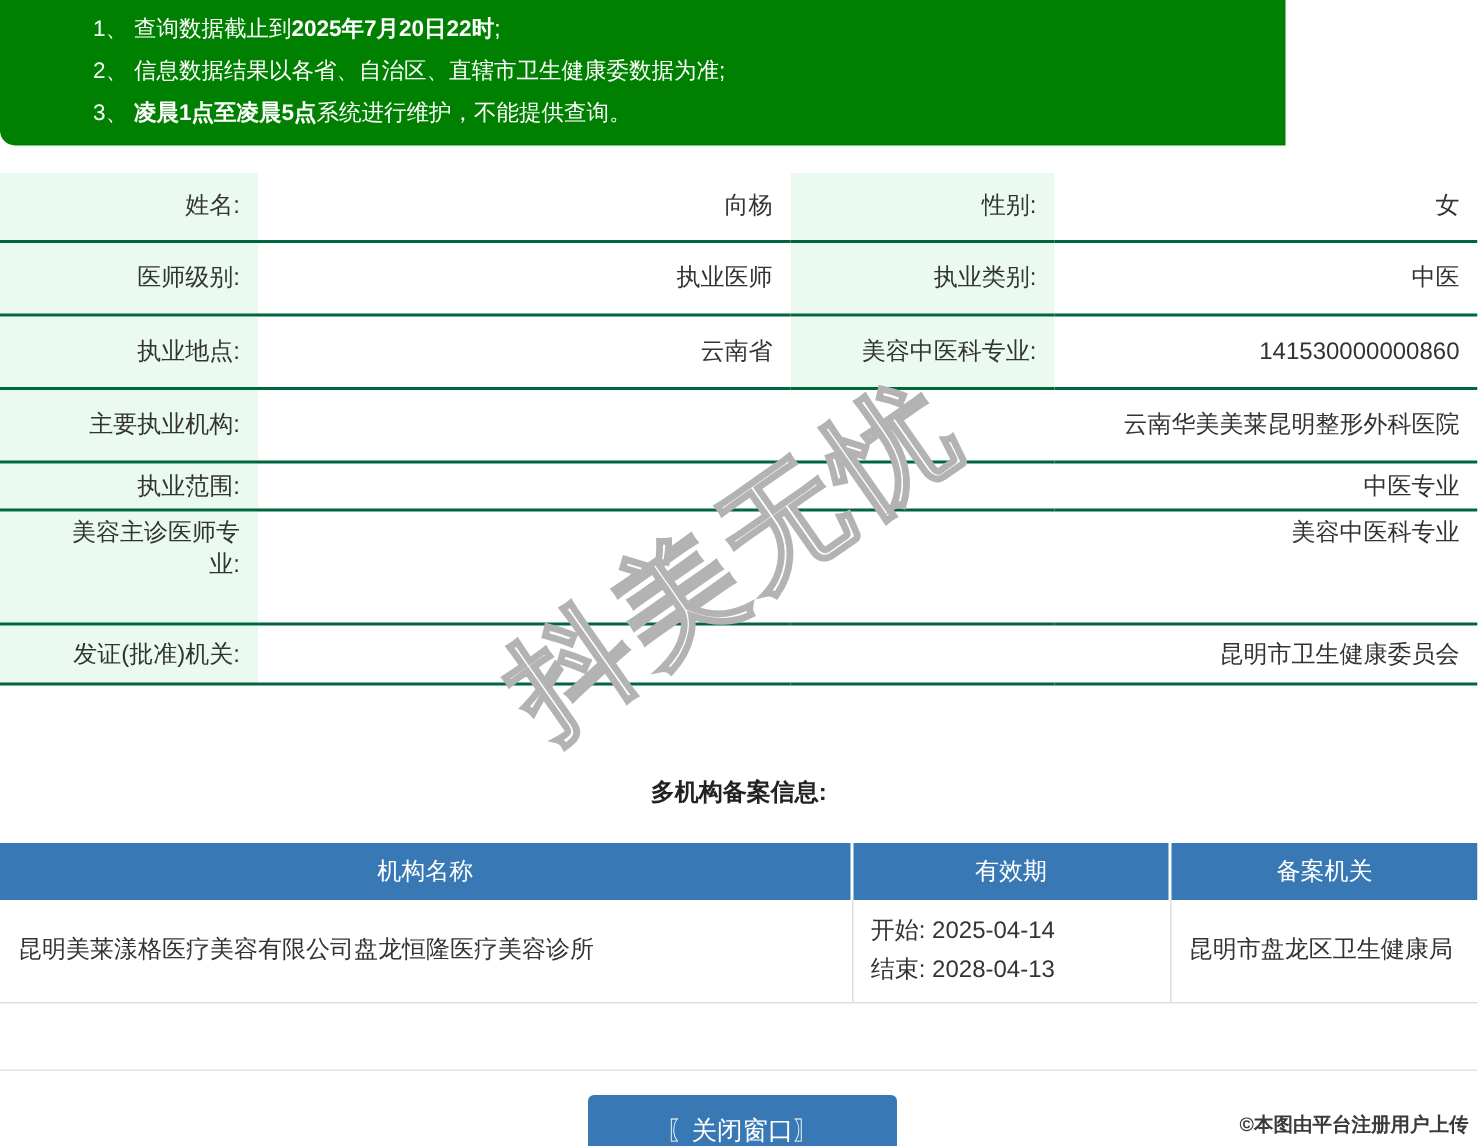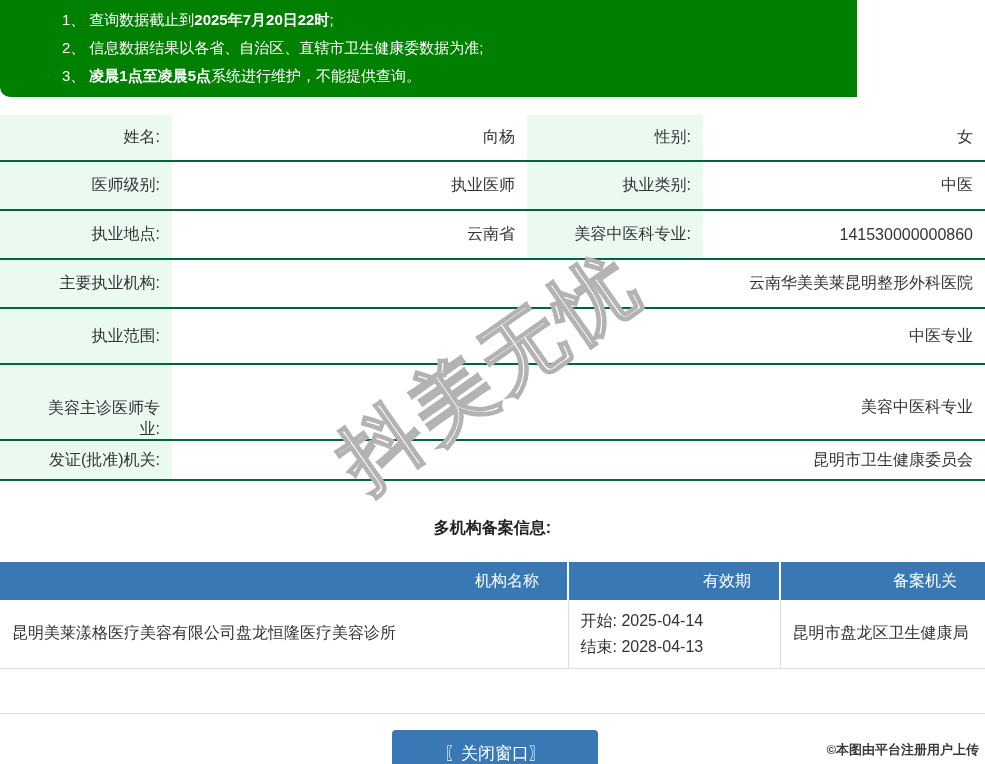--- a/index.html
+++ b/index.html
@@ -40,24 +40,24 @@
   }
   .profile-table td {
     padding:0 12px;
     vertical-align:middle;
     border-bottom:2px solid #00663c;
     overflow:hidden;
   }
   .profile-table td.label { background:#eafaf1; }
   .profile-table tr.r1 { height:46px; }
   .profile-table tr.r2, .profile-table tr.r3, .profile-table tr.r4 { height:49px; }
-  .profile-table tr.r5 { height:56px; }
+  .profile-table tr.r5 { height:32px; }
   .profile-table tr.r6 { height:76px; }
   .profile-table tr.r7 { height:40px; }
-  .profile-table tr.r6 td { vertical-align:top; padding-top:32px; }
+  .profile-table tr.r6 td { vertical-align:top; padding-top:4px; }
   .wrap-narrow { display:inline-block; width:118px; line-height:21px; }
 
   
   .section-title {
     position:absolute; top:498px; left:0;
     width:985px;
     text-align:center;
     font-size:16px;
     font-weight:bold;
     color:#222;
@@ -69,21 +69,21 @@
     position:absolute; top:562px; left:0;
     width:985px;
     border-collapse:collapse;
     font-size:16px;
     table-layout:fixed;
   }
   .reg-table th {
     background:#3879b5;
     color:#ffffff;
     font-weight:normal;
-    text-align:right;
+    text-align:center;
     height:38px;
     padding:0 28px;
     border-left:2px solid #ffffff;
   }
   .reg-table th:first-child { border-left:none; }
   .reg-table td {
     height:68px;
     padding:0 12px;
     vertical-align:middle;
     border-bottom:1px solid #dddddd;

